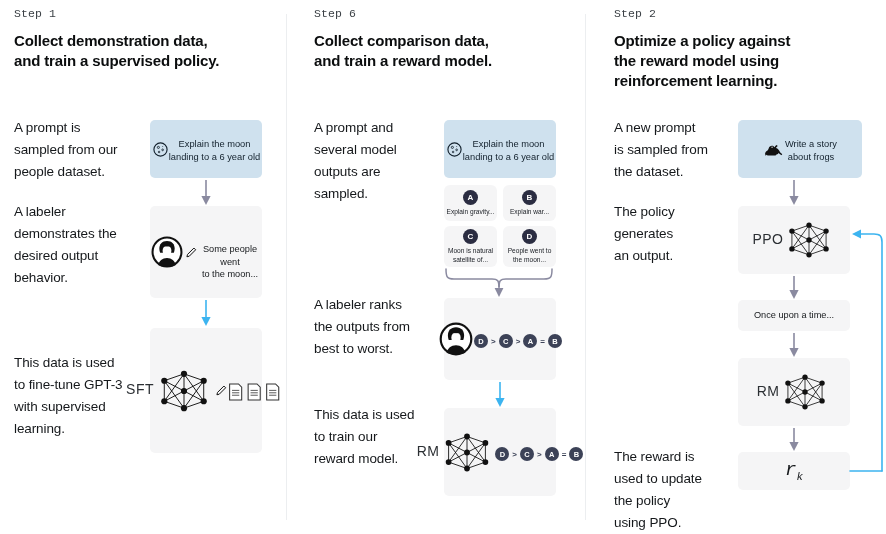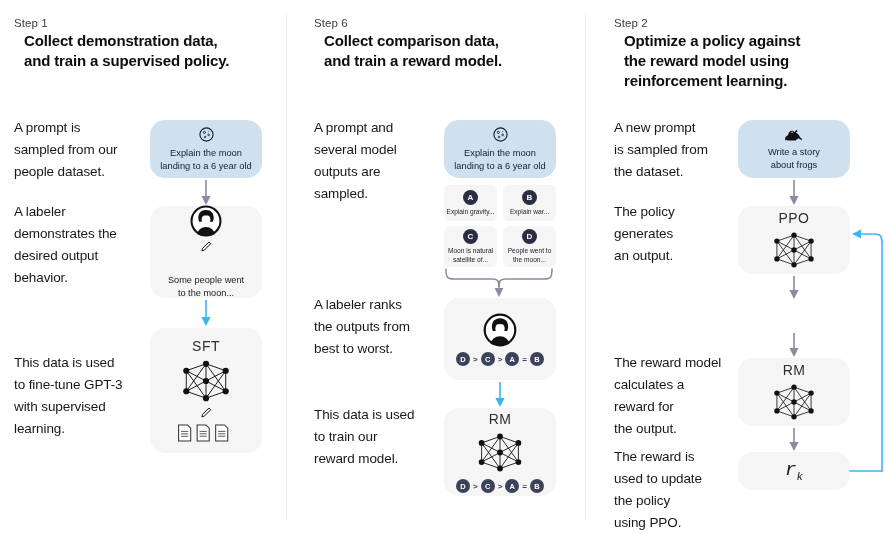--- a/index.html
+++ b/index.html
@@ -12,29 +12,29 @@
 
   .col{position:absolute;top:0;height:534px;}
   #col1{left:0;width:286px;}
   #col2{left:300px;width:286px;}
   #col3{left:600px;width:286px;}
 
   .divider{position:absolute;top:14px;width:1px;height:506px;background:#eceef0;}
   #div1{left:286px;}
   #div2{left:585px;}
 
-  .step-label{position:absolute;left:14px;top:17px;font-size:11.5px;color:#3b4045;letter-spacing:.1px;}
-  .step-title{position:absolute;left:24px;top:31px;font-size:15px;font-weight:700;line-height:1.33;
+  .step-label{position:absolute;left:14px;top:7px;font-size:11.5px;color:#3b4045;letter-spacing:.1px;font-family:Liberation Mono, monospace;}
+  .step-title{position:absolute;left:14px;top:31px;font-size:15px;font-weight:700;line-height:1.33;
                color:#0b0d0e;letter-spacing:-.15px;width:270px;white-space:pre-line;}
 
   .body-text{position:absolute;left:14px;font-size:13.5px;line-height:1.62;color:#15181b;
              width:132px;white-space:pre-line;letter-spacing:-.1px;}
 
-  .card{position:absolute;border-radius:15px;box-sizing:border-box;
-        display:flex;flex-direction:column;align-items:center;justify-content:center;}
+  .card{position:absolute;border-radius:5px;box-sizing:border-box;
+        display:flex;flex-direction:row;align-items:center;justify-content:center;}
   .card.grey{background:#f5f5f6;}
   .card.blue{background:#cfe1ee;}
 
   .card-cap{font-size:14px;color:#2b2f33;letter-spacing:.45px;margin-bottom:3px;}
   .card-text{font-size:9.2px;line-height:1.38;color:#15181b;text-align:center;white-space:pre-line;}
   .card-text.blue-t{color:#12202c;font-size:9.3px;}
   .mini-card-text{font-size:6.6px;line-height:1.35;color:#20242a;text-align:center;white-space:pre-line;}
 
   .arrow{position:absolute;}
   .loop{position:absolute;}
@@ -323,30 +323,26 @@
     <div class="step-title">Optimize a policy against
 the reward model using
 reinforcement learning.</div>
 
     <div class="body-text" style="top:117px">A new prompt
 is sampled from
 the dataset.</div>
     <div class="body-text" style="top:201px">The policy
 generates
 an output.</div>
-    <div class="body-text" style="top:352px">The reward model
-calculates a
-reward for
-the output.</div>
     <div class="body-text" style="top:446px">The reward is
 used to update
 the policy
 using PPO.</div>
 
-    <div class="card blue" style="left:138px;top:120px;width:112px;height:58px">
+    <div class="card blue" style="left:138px;top:120px;width:124px;height:58px">
       <span>
         <svg width="22" height="16" viewBox="0 0 32 22">
           <path d="M3 18c0-2 1.5-3.5 3-4.5 1.5-1 2-2.5 2.5-4 .6-1.9 2.2-3.3 4.4-3.3 1.8 0 3.2.9 4 2.2.7-1.4 1.9-2.6 3.5-3.1l.8 1.6c-1.2.5-2 1.5-2.3 2.6 1.7.5 3.2 1.7 4.3 3.3 1 1.4 1.6 3.1 2.8 4.1 1 .9 2 1.5 2 1.5l-.9 1.6s-1.6-.6-2.8-1.7c-.6-.6-1.1-1.3-1.5-2-.2 1.1-.9 2-1.9 2.4l-1.4.4c-.3.9-1.2 1.5-2.2 1.5H8c-1.1 0-2-.5-2.5-1.3-.7.4-1.4.9-1.8 1.4L3 18z" fill="#111"></path>
           <circle cx="13.2" cy="8.3" r="1" fill="#fff"></circle>
         </svg>
       </span>
       <div class="card-text blue-t" style="margin-top:4px">Write a story
 about frogs</div>
     </div>
 
@@ -392,20 +388,23 @@
       </span>
     </div>
 
     <div class="arrow" style="left:186px;top:276px">
       <svg width="16" height="24">
           <line x1="8" y1="0" x2="8" y2="15" stroke="#8a8aa0" stroke-width="1.6"></line>
       <polygon points="8,23 3.4,14 12.6,14" fill="#8a8aa0"></polygon>
         </svg>
     </div>
 
+    <div class="card grey" style="left:138px;top:300px;width:112px;height:31px">
+      <div class="card-text">Once upon a time...</div>
+    </div>
 
     <div class="arrow" style="left:186px;top:333px">
       <svg width="16" height="25">
           <line x1="8" y1="0" x2="8" y2="16" stroke="#8a8aa0" stroke-width="1.6"></line>
       <polygon points="8,24 3.4,15 12.6,15" fill="#8a8aa0"></polygon>
         </svg>
     </div>
 
     <div class="card grey" style="left:138px;top:358px;width:112px;height:68px">
       <div class="card-cap">RM</div>

